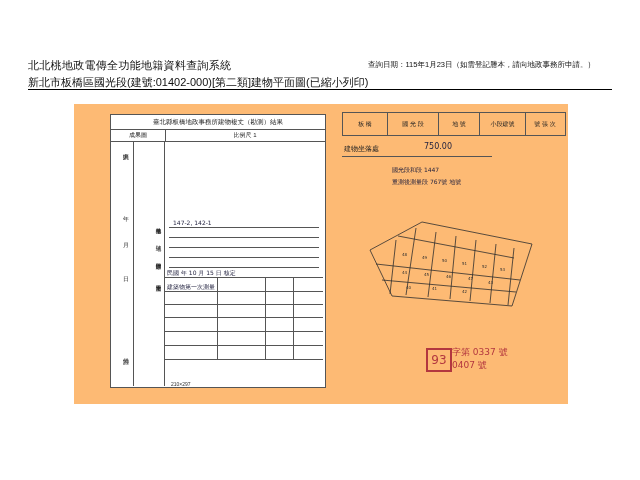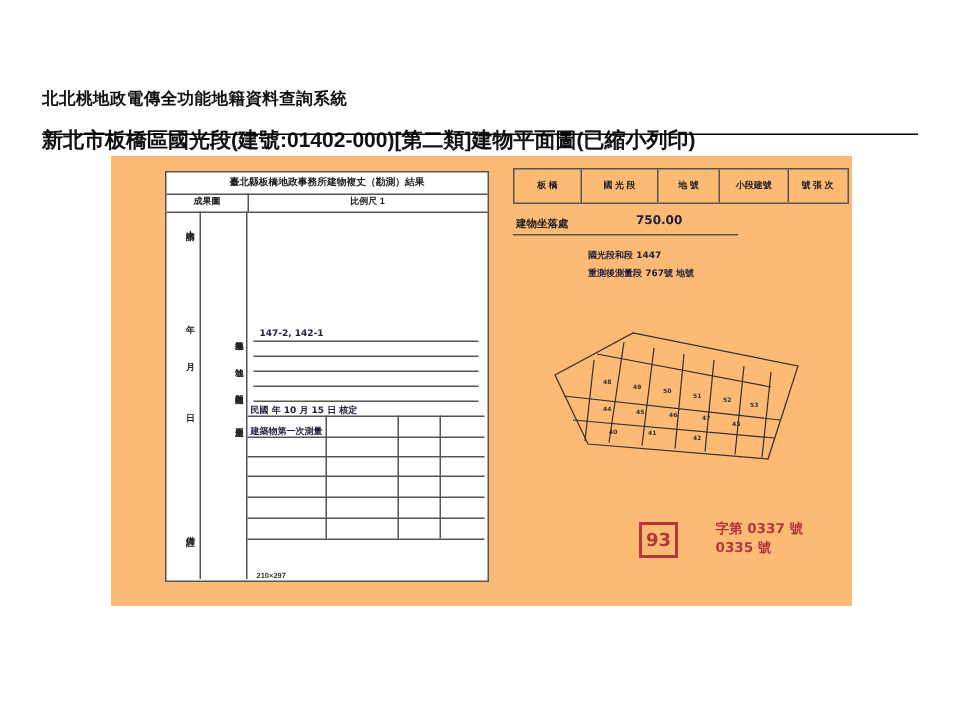--- a/index.html
+++ b/index.html
@@ -12,41 +12,40 @@
     height: 480px;
     font-family: "Liberation Sans", sans-serif;
     position: relative;
     overflow: hidden;
   }
   .page {
     position: absolute;
     left: 0; top: 0;
     width: 640px; height: 480px;
     background: #ffffff;
-    font-weight: bold;
   }
   
   .hdr {
     position: absolute;
     left: 0; top: 58px;
     width: 640px;
     height: 36px;
   }
   .hdr-title {
     position: absolute;
     left: 28px; top: 0px;
     font-size: 11px;
     color: #111;
     letter-spacing: 0.3px;
     white-space: nowrap;
   }
   .hdr-sub {
     position: absolute;
-    left: 28px; top: 27px;
-    font-size: 14px;
+    left: 28px; top: 17px;
+    font-size: 11px;
     color: #111;
     white-space: nowrap;
   }
   .hdr-right {
     position: absolute;
     left: 368px; top: 2px;
     font-size: 7.5px;
     color: #111;
     white-space: nowrap;
   }
@@ -219,21 +218,20 @@
   .redstamp {
     position: absolute;
     left: 352px; top: 242px;
     width: 120px; height: 28px;
   }
   .redtext {
     position: absolute;
     font-family: "DejaVu Sans", sans-serif;
     color: #b3373f;
     white-space: nowrap;
-    margin-left: 25px;
   }
   .redbox {
     position: absolute;
     left: 0; top: 2px;
     width: 22px; height: 20px;
     border: 2px solid #b3373f;
     color: #b3373f;
     font-size: 12px;
     text-align: center;
     line-height: 20px;
@@ -241,20 +239,21 @@
   }
 </style>
 </head>
 <body>
 
 <div class="page">
 
   <div class="hdr">
     <div class="hdr-title">北北桃地政電傳全功能地籍資料查詢系統</div>
     <div class="hdr-sub">新北市板橋區國光段(建號:01402-000)[第二類]建物平面圖(已縮小列印)</div>
+    <div class="hdr-right">查詢日期：115年1月23日（如需登記謄本，請向地政事務所申請。）</div>
     <div class="hdr-rule"></div>
   </div>
 
   <div class="scan">
 
     <div class="tbl">
       <div class="tcap">臺北縣板橋地政事務所建物複丈（勘測）結果</div>
 
       <div class="row2">
         <div class="c1">成果圖</div>
@@ -352,17 +351,17 @@
           <text x="44" y="79">40</text>
           <text x="70" y="80">41</text>
           <text x="100" y="83">42</text>
         </g>
       </svg>
     </div>
 
     <div class="redstamp">
       <div class="redbox">93</div>
       <div class="redtext" style="left:26px; top:0px; font-size:9px;">字第 0337 號</div>
-      <div class="redtext" style="left:26px; top:13px; font-size:9px;">0335 號</div>
+      <div class="redtext" style="left:26px; top:13px; font-size:9px;">0407 號</div>
     </div>
 
   </div>
 </div>
 
 </body></html>

